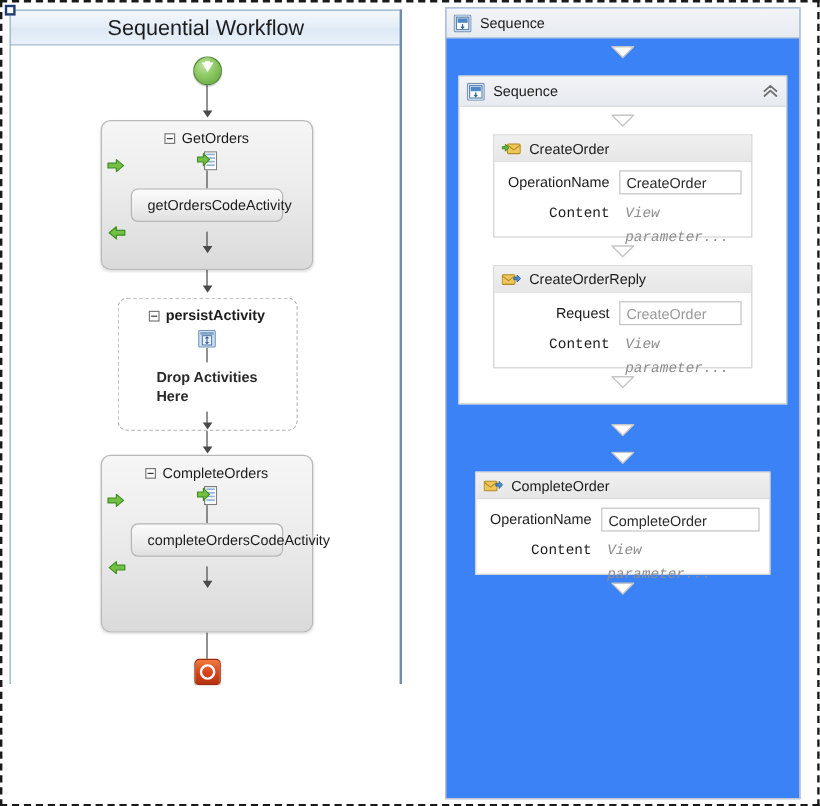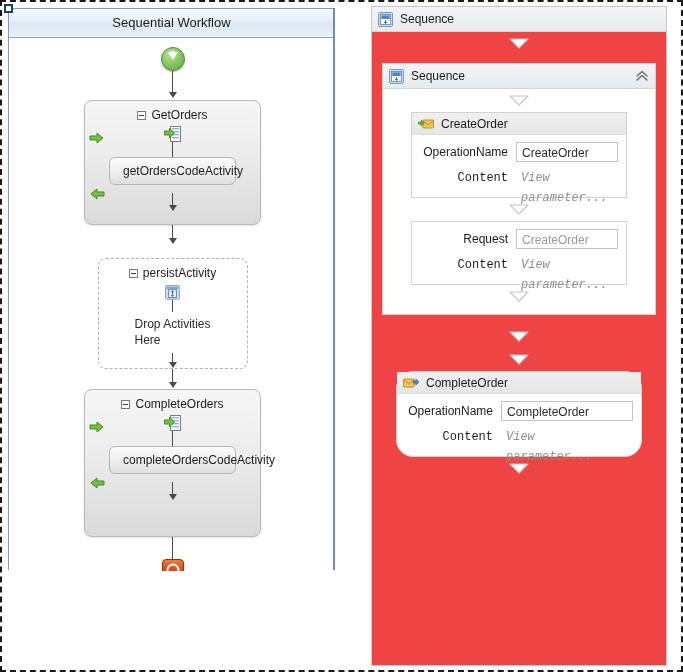--- a/index.html
+++ b/index.html
@@ -23,21 +23,21 @@
 
   
   #wf-legacy-panel{
     position:absolute;left:8px;top:8px;width:327px;height:562px;
     box-sizing:border-box;
     border:1px solid #7f9db9;
     background:#ffffff;
   }
   #wf-legacy-header{
     height:28px;line-height:28px;text-align:center;
-    font-size:13px;color:#1b1b1b;
+    font-size:18px;color:#1b1b1b;
     background:linear-gradient(to bottom,#f4f8fc 0%,#e4edf7 48%,#dce8f4 52%,#eaf2fa 100%);
     border-bottom:1px solid #8ba7c4;
   }
   #wf-legacy-canvas{
     position:relative;height:533px;background:#ffffff;
     overflow:hidden;
   }
   #wf-right-rule{
     position:absolute;left:333px;top:8px;width:2px;height:562px;
     background:#6d8cae;
@@ -129,21 +129,21 @@
   .inner-code .lbl{font-size:12px;line-height:14px;color:#1b1b1b;width:106px;}
 
   .drop-text{
     font-size:12px;color:#2a2a2a;text-align:left;line-height:16px;
   }
 
   
   #wf4-root{
     position:absolute;left:371px;top:6px;width:296px;height:660px;
     box-sizing:border-box;
-    border:1px solid #c9c9c9;background:#ef4444;
+    border:1px solid #c9c9c9;background:#3b82f6;
   }
   .wf4-header{
     height:24px;display:flex;align-items:center;gap:7px;padding:0 6px;
     background:linear-gradient(to bottom,#f2f4f7 0%,#e7eaef 100%);
     border-bottom:1px solid #d2d6db;
     font-size:12px;color:#1b1b1b;
   }
   .chev-up{margin-left:auto;width:14px;height:14px;}
   .wf4-body{padding:0;}
 
@@ -243,21 +243,21 @@
           <span class="lbl">getOrdersCodeActivity</span>
         </div>
 
         <div class="vline" style="height:13px;margin-top:8px;"></div>
         <div class="arrowdown"></div>
       </div>
 
       <div class="vline" style="height:14px;"></div>
       <div class="arrowdown"></div>
 
-      <div class="wf-box dashed" style="width:150px;height:111px;margin-top:14px;">
+      <div class="wf-box dashed" style="width:150px;height:111px;margin-top:4px;font-weight:bold;">
 
         <div class="wf-title">
           <span class="collapse-box"></span>
           <span>persistActivity</span>
         </div>
 
         <svg class="persist-blue-icon" style="margin-top:5px;" viewBox="0 0 17 17">
           <rect x="0.5" y="0.5" width="16" height="16" rx="1" fill="#cfe0f2" stroke="#6f93bb"></rect>
           <rect x="2" y="2" width="13" height="2.6" fill="#7fa3c8"></rect>
           <rect x="4" y="5.5" width="9" height="9" fill="#eaf2fb" stroke="#4f7bad"></rect>
@@ -394,20 +394,28 @@
           </div>
         </div>
 
         <div class="connector">
           <svg class="tri-outline" viewBox="0 0 20 11">
             <path d="M1 1 L19 1 L10 10 Z" fill="#ffffff" stroke="#c6c6c6" stroke-width="1.2" stroke-linejoin="round"></path>
           </svg>
         </div>
 
         <div class="act-card">
+          <div class="ahead">
+            <svg style="width:16px;height:12px;" viewBox="0 0 18 12">
+              <rect x="0.5" y="1.5" width="12" height="9" rx="1" fill="#f0c55a" stroke="#b08a22"></rect>
+              <path d="M0.5 2.5 L6.5 7 L12.5 2.5" fill="none" stroke="#b08a22" stroke-width="1"></path>
+              <path d="M11.5 4 h3 V1.8 l3.4 3.2 -3.4 3.2 V6 h-3 Z" fill="#4f8fd8" stroke="#2e5f9c" stroke-width="0.9" stroke-linejoin="round"></path>
+            </svg>
+            <span>CreateOrderReply</span>
+          </div>
           <div class="act-rows">
             <div class="act-row">
               <span class="flabel">Request</span>
               <span class="act-field ghost">CreateOrder</span>
             </div>
             <div class="act-row">
               <span class="flabel">Content</span>
               <span class="act-plain">View parameter...</span>
             </div>
           </div>
@@ -428,21 +436,21 @@
       </svg>
     </div>
 
 
     <div class="connector">
       <svg class="tri-outline" viewBox="0 0 20 11">
         <path d="M1 1 L19 1 L10 10 Z" fill="#ffffff" stroke="#c6c6c6" stroke-width="1.2" stroke-linejoin="round"></path>
       </svg>
     </div>
 
-    <div class="act-card" style="margin:0 24px;border-radius:17px;">
+    <div class="act-card" style="margin:0 24px;">
       <div class="ahead">
         <svg style="width:16px;height:12px;" viewBox="0 0 18 12">
           <rect x="0.5" y="1.5" width="12" height="9" rx="1" fill="#f0c55a" stroke="#b08a22"></rect>
           <path d="M0.5 2.5 L6.5 7 L12.5 2.5" fill="none" stroke="#b08a22" stroke-width="1"></path>
           <path d="M11.5 4 h3 V1.8 l3.4 3.2 -3.4 3.2 V6 h-3 Z" fill="#4f8fd8" stroke="#2e5f9c" stroke-width="0.9" stroke-linejoin="round"></path>
         </svg>
         <span>CompleteOrder</span>
       </div>
       <div class="act-rows">
         <div class="act-row">

